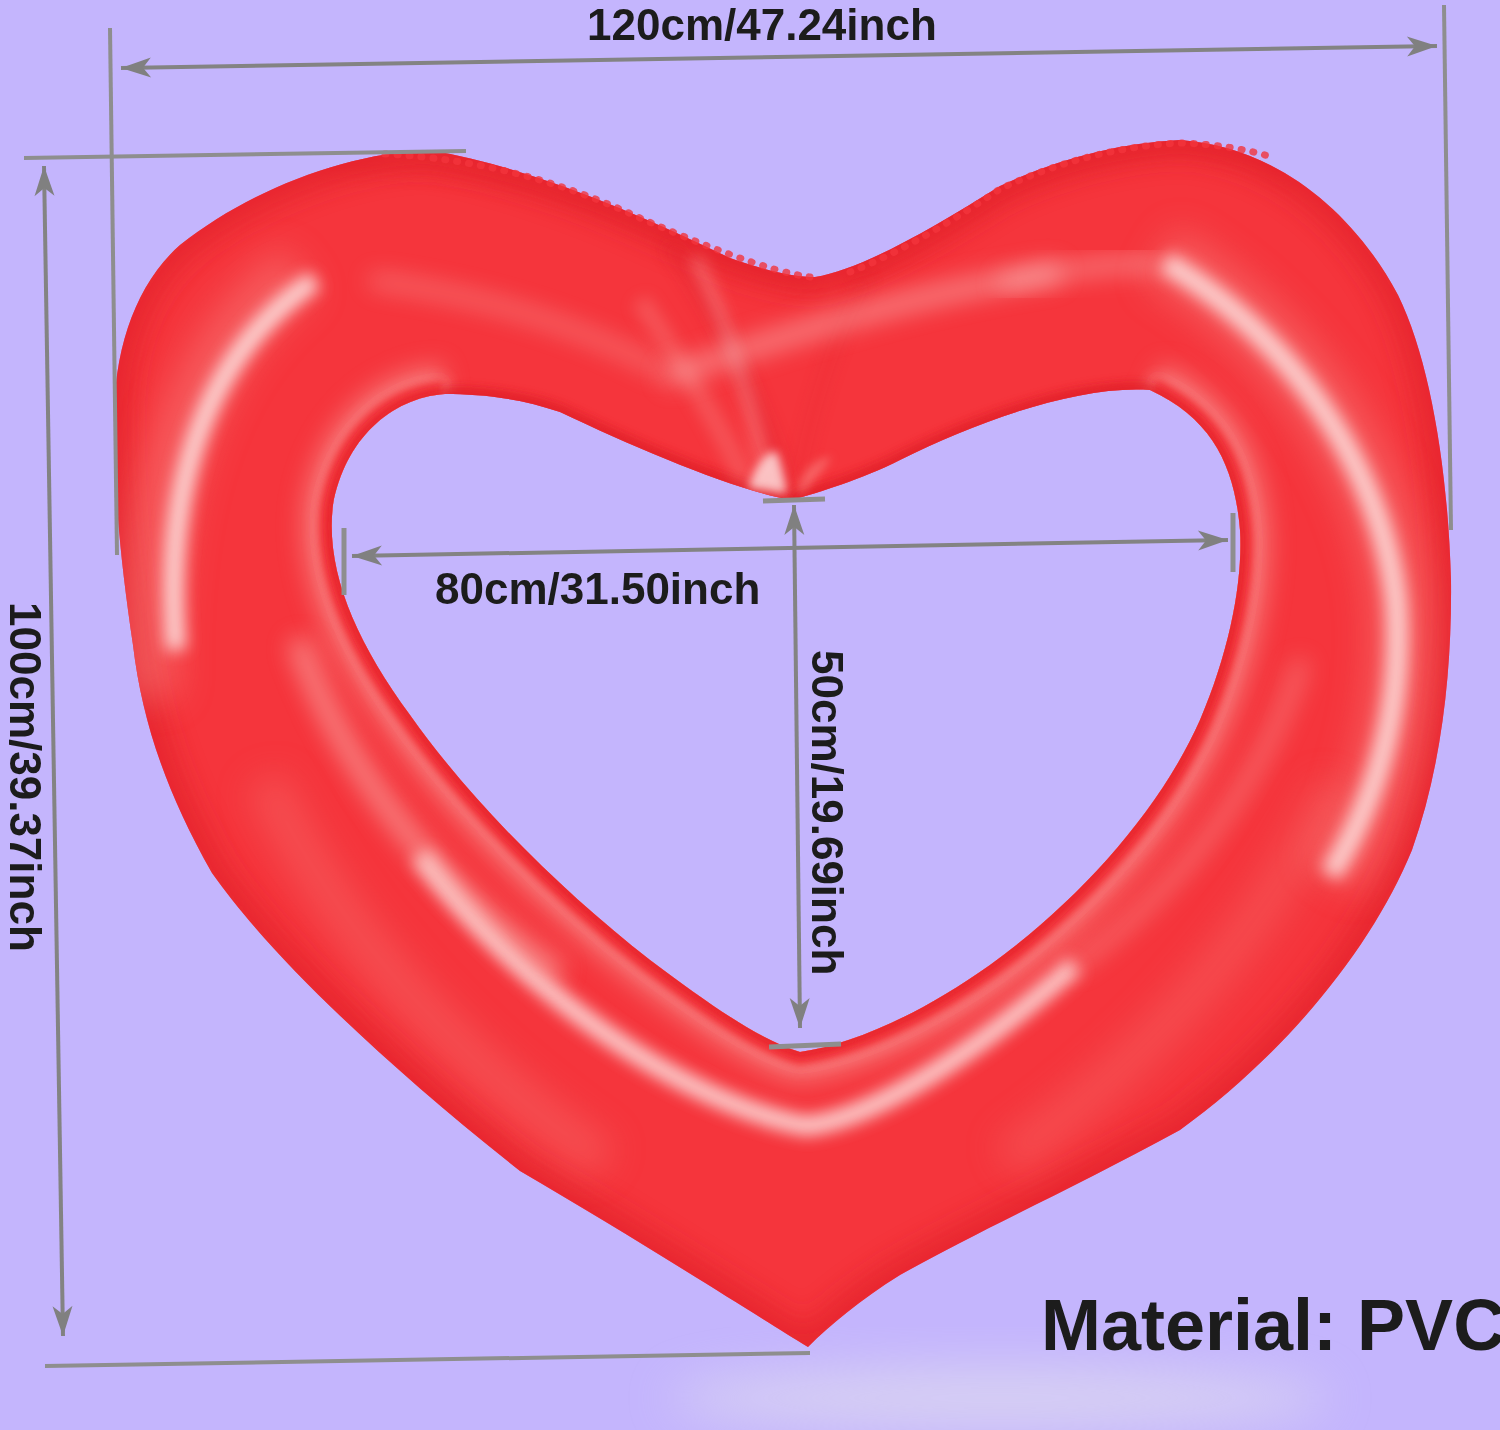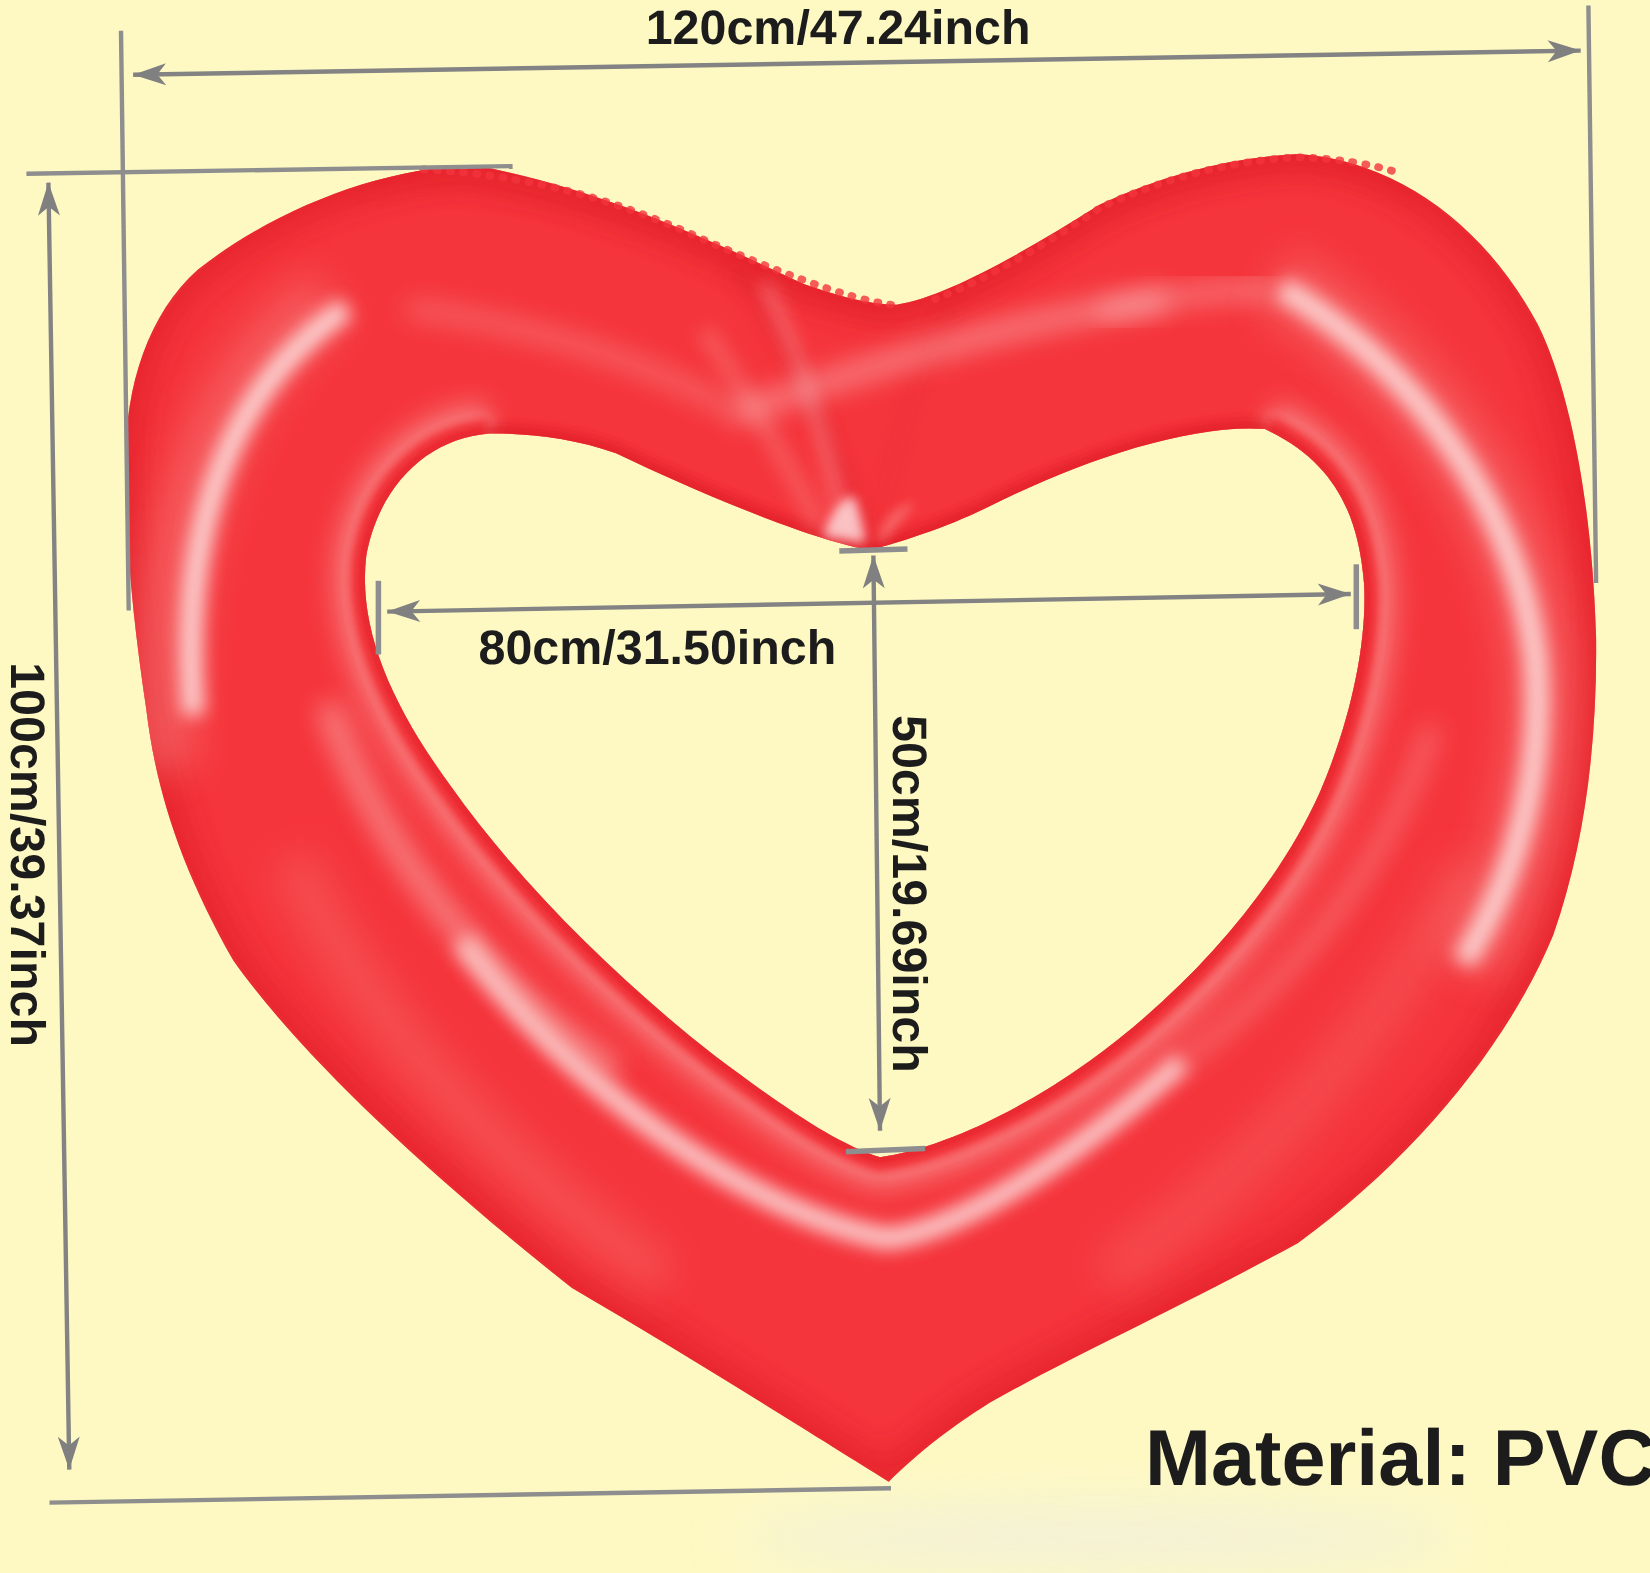--- a/index.html
+++ b/index.html
@@ -1,16 +1,16 @@
 <!DOCTYPE html>
 <html><head>
 <meta charset="utf-8">
 <style>
   html,body{margin:0;padding:0;background:#ffffff;}
-  .page{position:relative;width:1500px;height:1430px;background:#fef9c3;overflow:hidden;
+  .page{position:relative;width:1500px;height:1430px;background:#c4b5fd;overflow:hidden;
         font-family:"Liberation Sans", sans-serif;}
 </style>
 </head>
 <body>
 <div class="page">
 <svg width="1500" height="1430" viewBox="0 0 1500 1430">
   <defs>
     <marker id="ah" markerUnits="userSpaceOnUse" markerWidth="34" markerHeight="24" refX="31" refY="12" orient="auto-start-reverse">
       <path d="M31,12 L1,2 L9,12 L1,22 Z" fill="#808080"></path>
     </marker>

